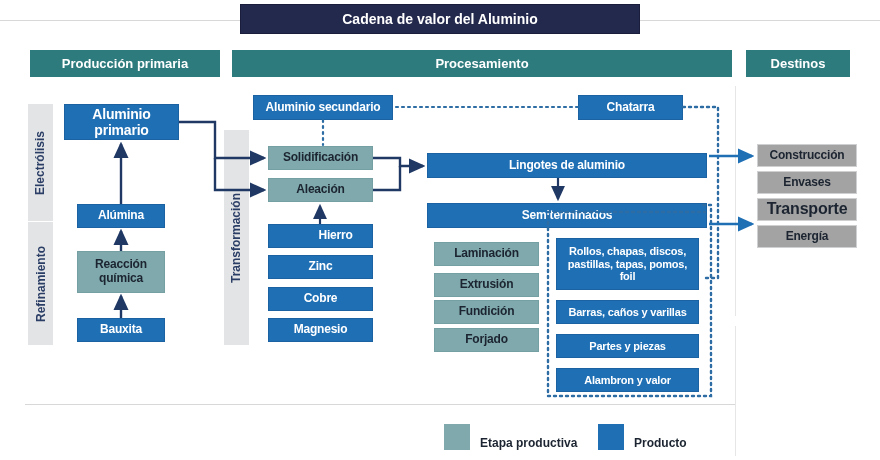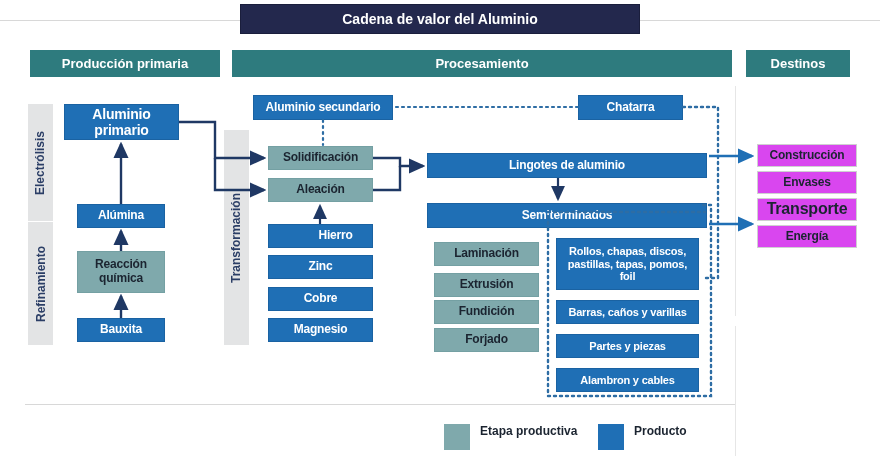--- a/index.html
+++ b/index.html
@@ -33,21 +33,21 @@
     background: #1F6FB5;
     color: #ffffff;
     border: 1px solid #1a62a2;
   }
   .teal {
     background: #7FA9AC;
     color: #1b2430;
     border: 1px solid #74a0a3;
   }
   .gray {
-    background: #d946ef;
+    background: #a3a3a3;
     color: #1b2430;
     border: 1px solid #cfd0d1;
   }
   .headerbar {
     position: absolute;
     box-sizing: border-box;
     background: #2E7B7E;
     color: #ffffff;
     font-weight: bold;
     display: flex;
@@ -81,21 +81,21 @@
   }
   .vlabel span {
     transform: rotate(-90deg);
     white-space: nowrap;
     display: block;
   }
   
   .legend-item {
     position: absolute;
     display: flex;
-    align-items: flex-start;
+    align-items: flex-end;
     gap: 10px;
     font-size: 12px;
     font-weight: bold;
     color: #1b2430;
   }
   .legend-swatch {
     width: 26px;
     height: 26px;
     display: block;
   }
@@ -165,21 +165,21 @@
   <div class="box blue" style="left:427px; top:203px; width:280px; height:25px; font-size:12px;">Semiterminados</div>
 
   <div class="box teal" style="left:434px; top:242px; width:105px; height:24px; font-size:12px;">Laminación</div>
   <div class="box teal" style="left:434px; top:273px; width:105px; height:24px; font-size:12px;">Extrusión</div>
   <div class="box teal" style="left:434px; top:300px; width:105px; height:24px; font-size:12px;">Fundición</div>
   <div class="box teal" style="left:434px; top:328px; width:105px; height:24px; font-size:12px;">Forjado</div>
 
   <div class="box blue" style="left:556px; top:238px; width:143px; height:52px; font-size:11px; padding:0 9px;">Rollos, chapas, discos, pastillas, tapas, pomos, foil</div>
   <div class="box blue" style="left:556px; top:300px; width:143px; height:24px; font-size:11px;">Barras, caños y varillas</div>
   <div class="box blue" style="left:556px; top:334px; width:143px; height:24px; font-size:11px;">Partes y piezas</div>
-  <div class="box blue" style="left:556px; top:368px; width:143px; height:24px; font-size:11px;">Alambron y cables</div>
+  <div class="box blue" style="left:556px; top:368px; width:143px; height:24px; font-size:11px;">Alambron y valor</div>
 
   <div class="box gray" style="left:757px; top:144px; width:100px; height:23px; font-size:12px;">Construcción</div>
   <div class="box gray" style="left:757px; top:171px; width:100px; height:23px; font-size:12px;">Envases</div>
   <div class="box gray" style="left:757px; top:198px; width:100px; height:23px; font-size:16px;">Transporte</div>
   <div class="box gray" style="left:757px; top:225px; width:100px; height:23px; font-size:12px;">Energía</div>
 
   <svg id="wires" viewBox="0 0 880 460">
     <defs>
       <marker id="ah" markerWidth="7" markerHeight="7" refX="6" refY="3.2" orient="auto">
         <path d="M0,0 L7,3.2 L0,6.4 z" fill="#1F3864"></path>

